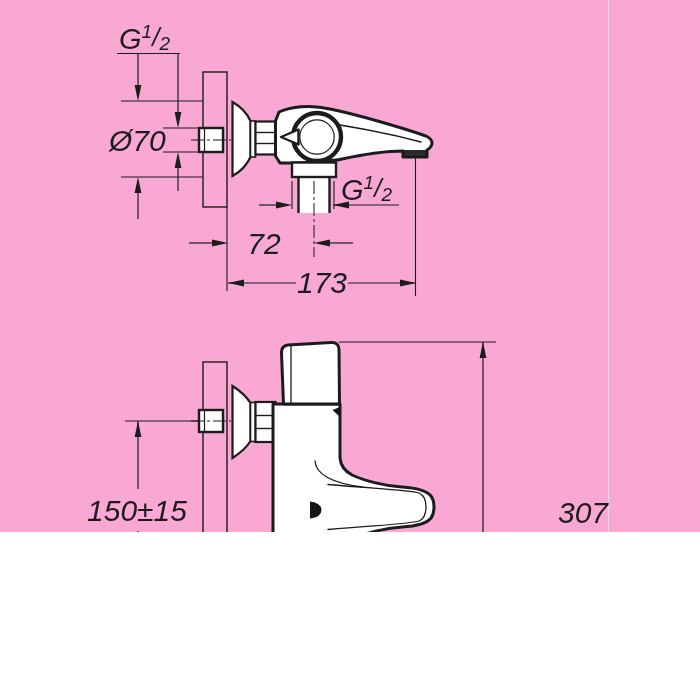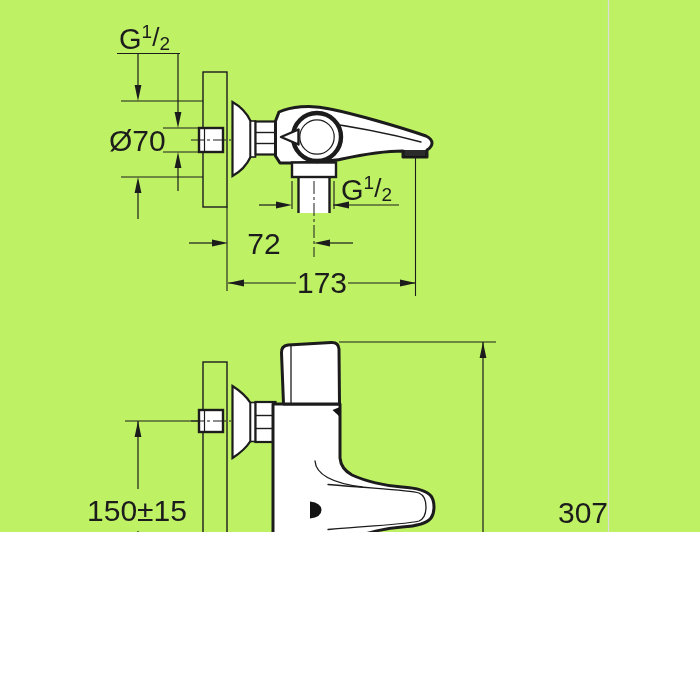--- a/index.html
+++ b/index.html
@@ -1,16 +1,16 @@
 <!DOCTYPE html>
 <html><head>
 <meta charset="utf-8">
 <style>
   html,body{margin:0;padding:0;background:#ffffff;}
-  .stage{width:700px;height:532px;position:relative;background:#bef264;overflow:hidden;}
+  .stage{width:700px;height:532px;position:relative;background:#f9a8d4;overflow:hidden;font-style:italic;}
   svg{display:block;}
   text,tspan{font-family:"Liberation Sans","DejaVu Sans",sans-serif;fill:#1c1c1c;}
   .dim-num{font-size:30px;}
   .g-label{font-size:29px;}
   .g-sup{font-size:19px;}
   .g-slash{font-size:26px;}
   .g-sub{font-size:19px;}
   .ink{stroke:#1c1c1c;}
   .thin{stroke-width:1.2;fill:none;}
   .ext{stroke-width:1.1;fill:none;}

